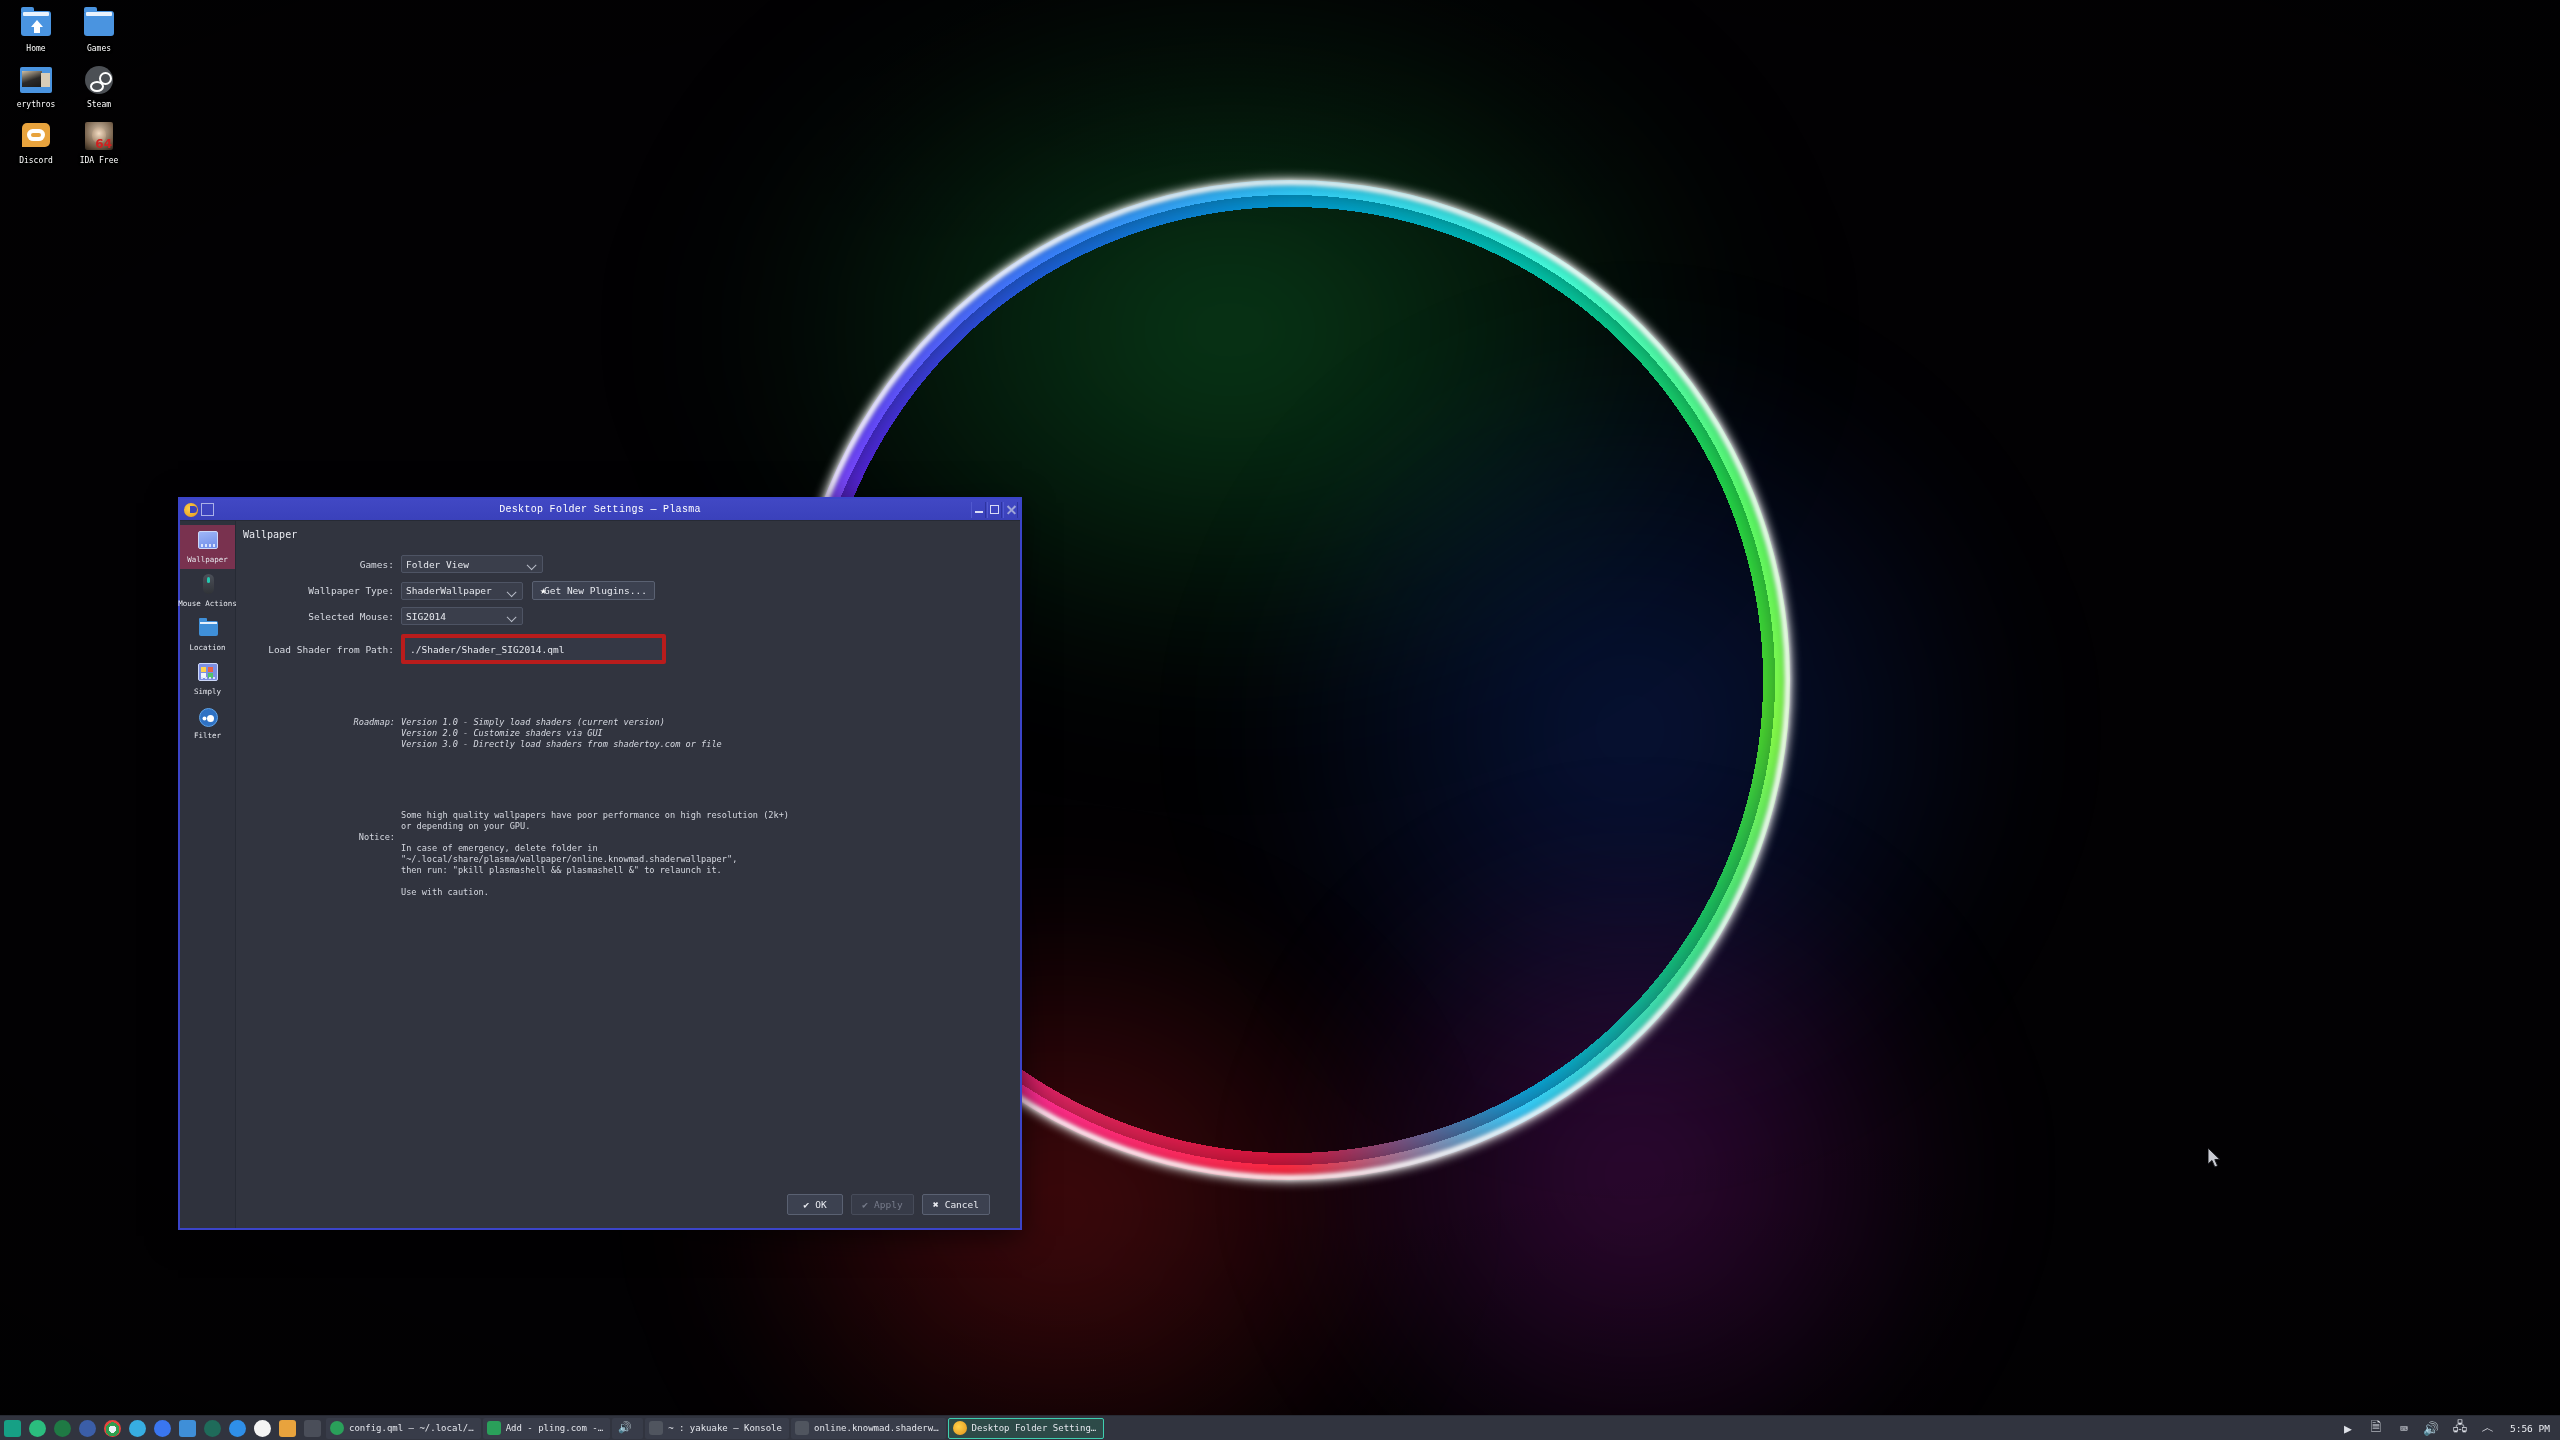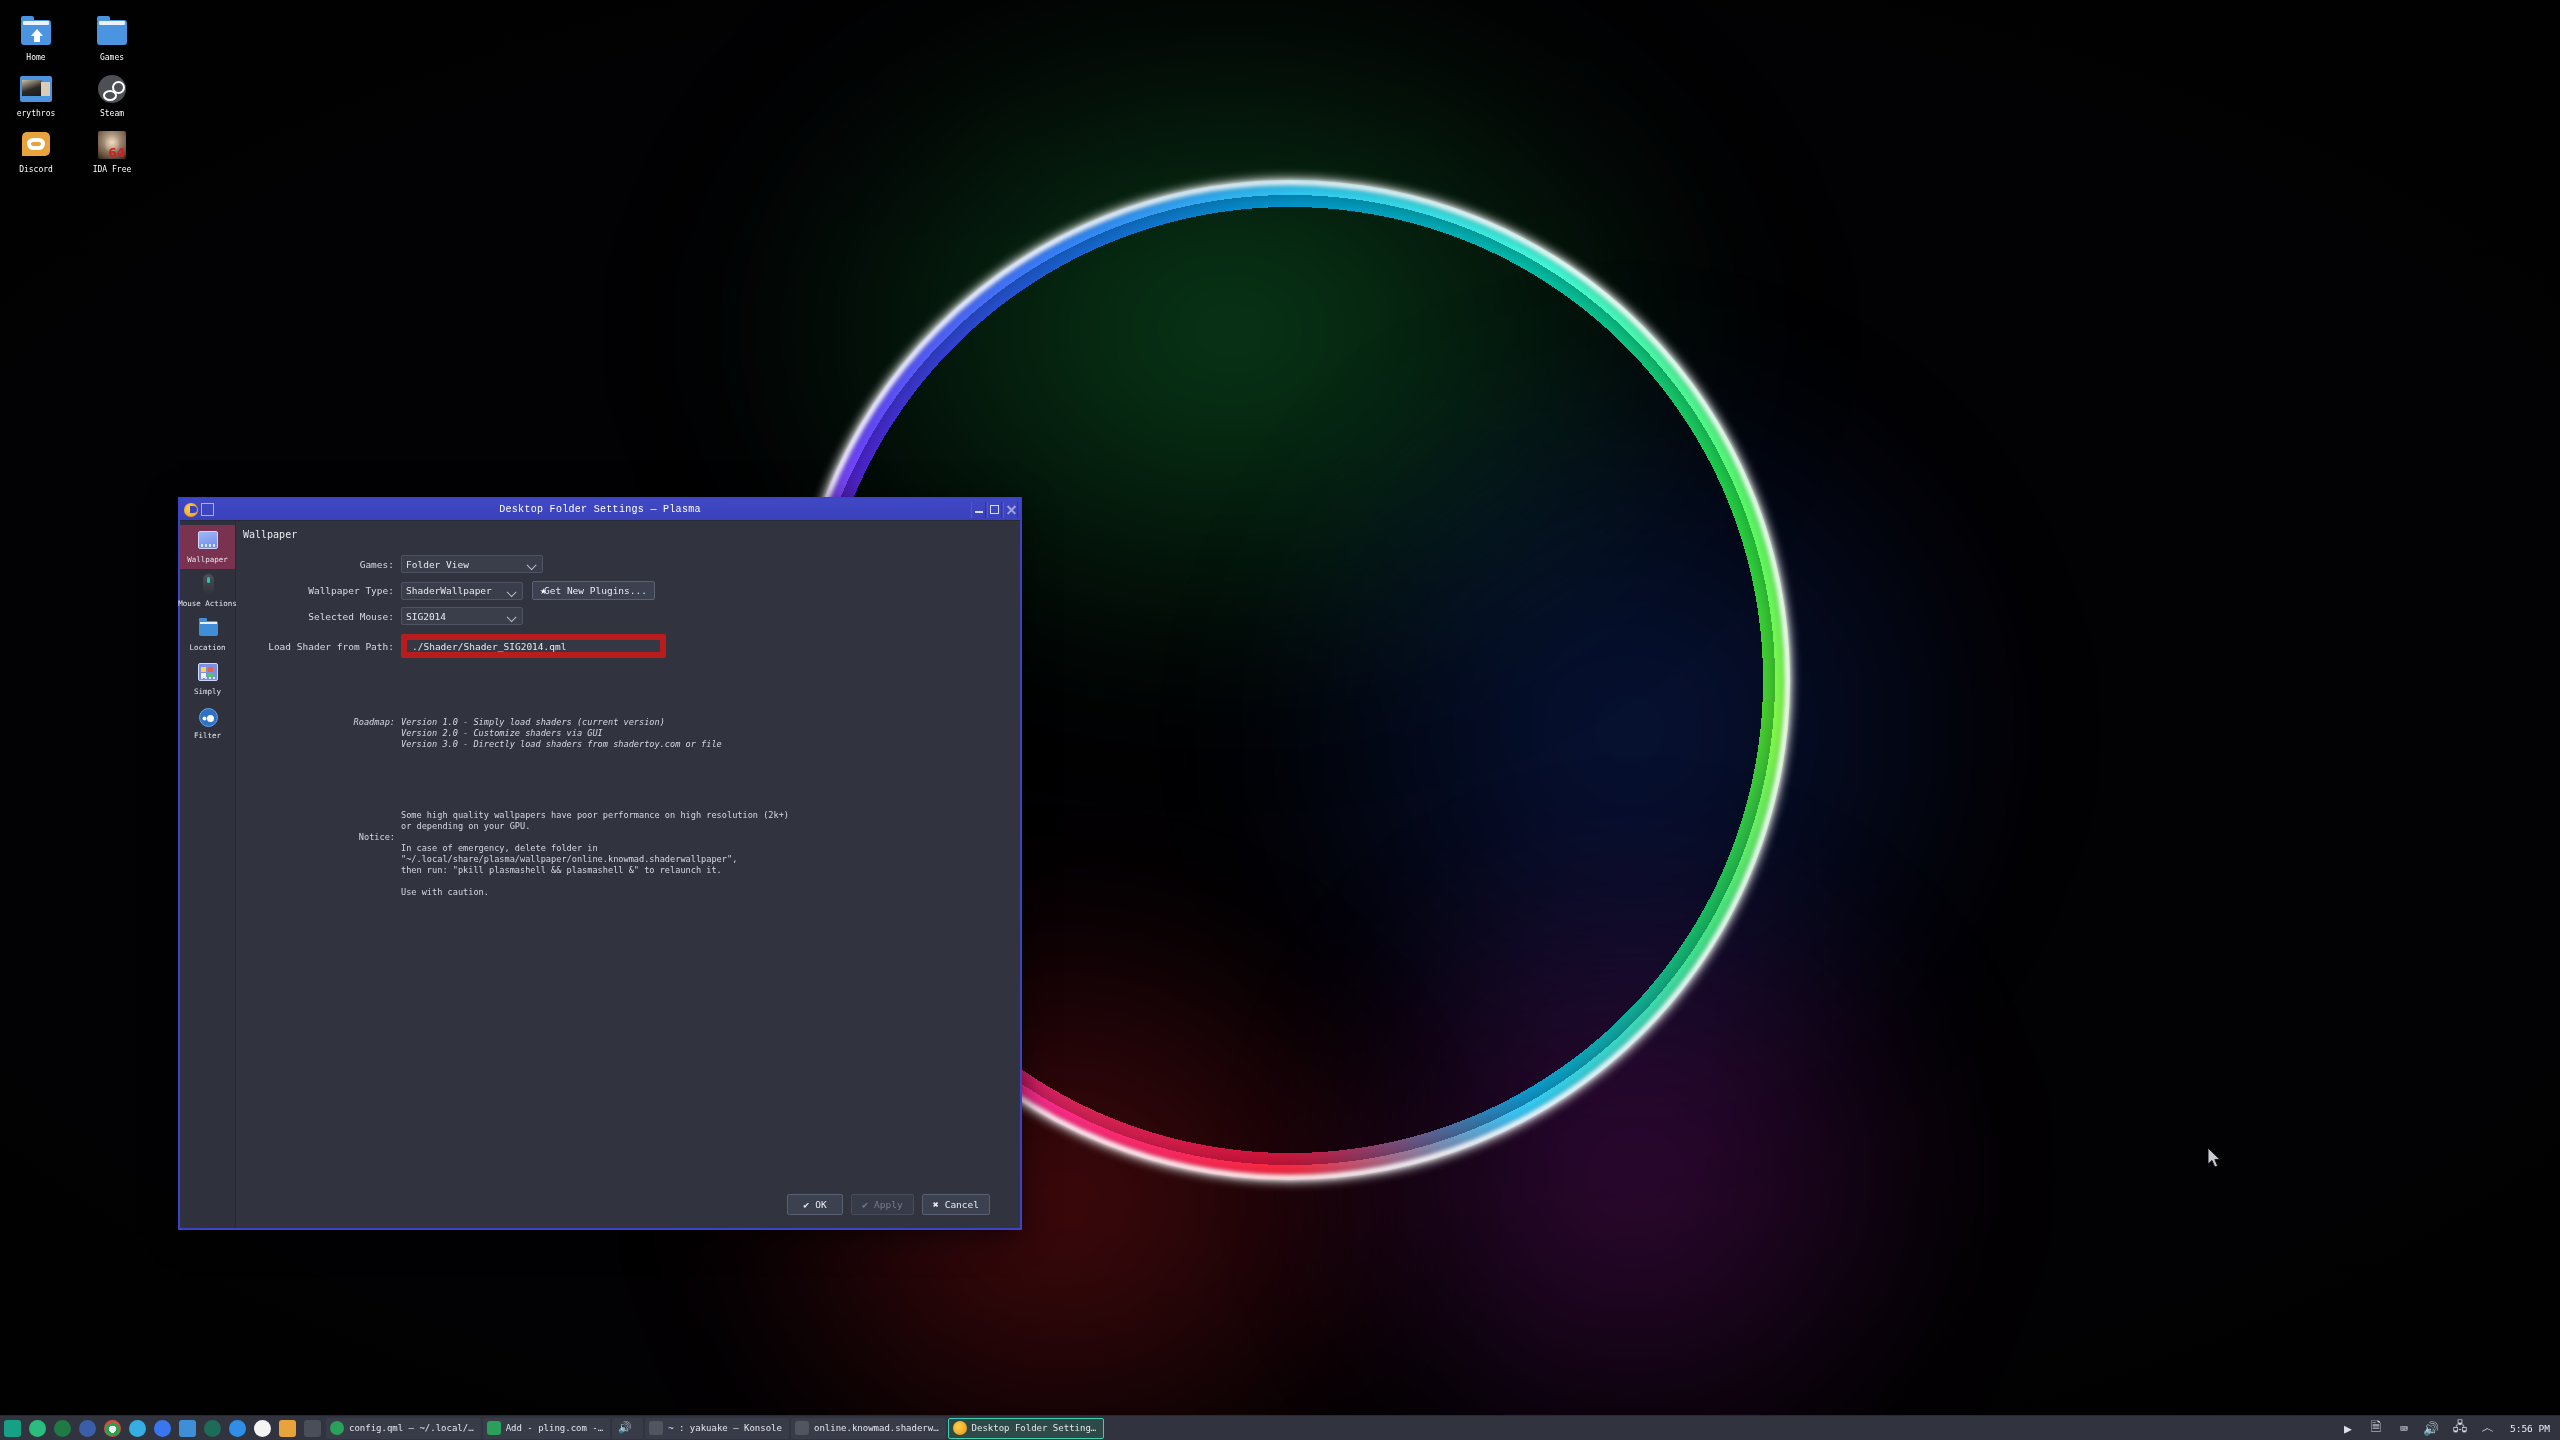--- a/index.html
+++ b/index.html
@@ -108,23 +108,23 @@
     background: radial-gradient(closest-side, rgba(190,30,200,.26), transparent 74%);
     filter: blur(60px);
   }
   #vignette {
     position: absolute; inset: 0;
     background: radial-gradient(120% 110% at 50% 50%, transparent 30%, rgba(0,0,0,.55) 86%, rgba(0,0,0,.85) 100%);
   }
 
   
   #desktop-icons {
-    position: absolute; left: 6px; top: 12px;
+    position: absolute; left: 6px; top: 3px;
     width: 140px;
-    display: grid; grid-template-columns: 60px 60px; gap: 4px 16px;
+    display: grid; grid-template-columns: 60px 60px; gap: 4px 3px;
   }
   .desk-icon {
     width: 60px;
     display: flex; flex-direction: column; align-items: center;
     padding: 4px 0 2px 0;
     cursor: pointer;
   }
   .desk-icon .glyph { width: 36px; height: 34px; position: relative; }
   .desk-icon .lbl {
     margin-top: 3px;
@@ -289,22 +289,22 @@
     position: absolute; right: 6px; top: 5px;
     width: 8px; height: 8px;
   }
   .combo .chev:before {
     content:""; position:absolute; left:0; top:1px;
     width:5.5px; height:5.5px;
     border-left: 1.4px solid #b9bec9; border-bottom: 1.4px solid #b9bec9;
     transform: rotate(-45deg);
   }
   .textinput {
-    height: 24px; background: #343845;
-    border: 6px solid #b91c1c; border-radius: 2px;
+    height: 30px; background: #343845;
+    border: 4px solid #b91c1c; border-radius: 2px;
     display:flex; align-items:center; padding: 0 5px;
     font-size: 9.5px; color:#e6e8ee;
   }
   .pushbtn {
     height: 19px; background: #3c4150;
     border: 1px solid #5a6172; border-radius: 2px;
     display:flex; align-items:center; gap:4px;
     padding: 0 7px; font-size: 9.5px; color:#e8eaf0; cursor:pointer;
   }
   .star {

